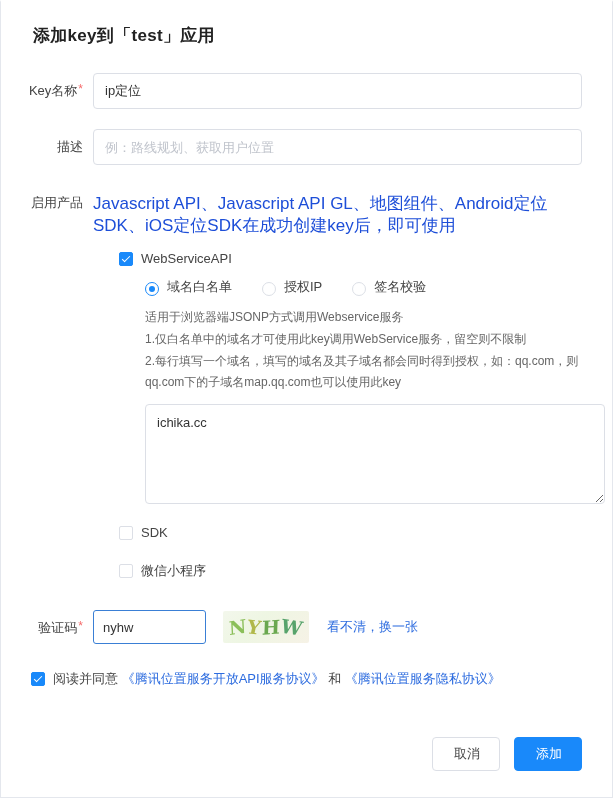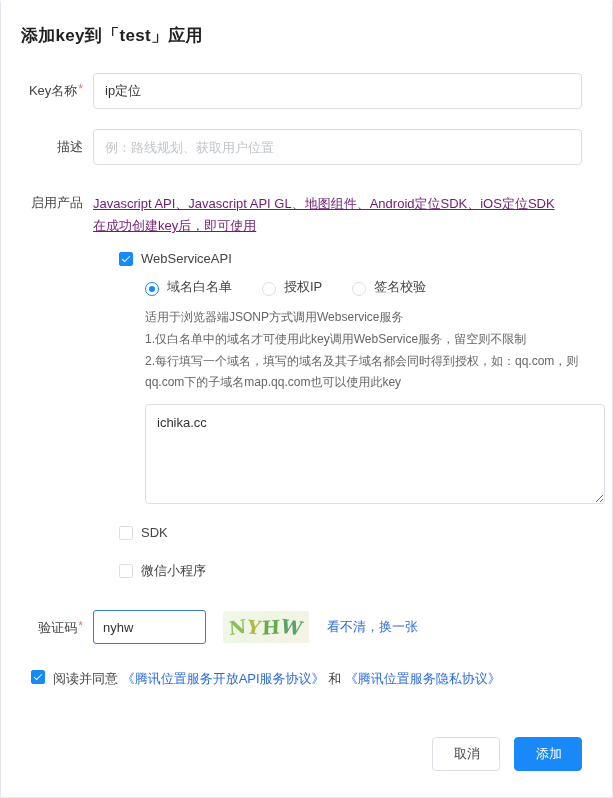--- a/index.html
+++ b/index.html
@@ -21,21 +21,21 @@
     height: 798px;
     box-sizing: border-box;
     background: #fff;
     border: 1px solid #e4e7ed;
     border-top: 2px solid #ffffff;
   }
   .dialog-title {
     font-size: 17px;
     font-weight: bold;
     color: #222;
-    padding: 22px 0 0 20px;
+    padding: 22px 0 0 32px;
     letter-spacing: 0.3px;
   }
   .form {
     padding: 26px 30px 0 0;
   }
   .row {
     display: flex;
     align-items: flex-start;
     margin-bottom: 20px;
   }
@@ -68,26 +68,25 @@
     font-size: 13px;
     color: #333;
     font-family: "Liberation Sans", sans-serif;
     outline: none;
     background: #fff;
   }
   .text-input::placeholder {
     color: #c0c4cc;
   }
   .products-text {
-    font-size: 13px;
+    font-size: 17px;
     line-height: 22px;
-    color: #701a75;
+    color: #1d4ed8;
     padding-top: 8px;
     max-width: 470px;
-    text-decoration: underline;
   }
   .check-line {
     display: flex;
     align-items: center;
     margin-top: 14px;
     margin-left: 26px;
   }
   .cb {
     width: 14px;
     height: 14px;
@@ -223,21 +222,21 @@
   .captcha-text span:nth-child(3) { color: #6aa84f; display:inline-block; transform: rotate(-4deg); }
   .captcha-text span:nth-child(4) { color: #57a36b; display:inline-block; transform: rotate(8deg); }
   .refresh-link {
     margin-left: 18px;
     font-size: 13px;
     color: #2d6cdf;
     cursor: pointer;
   }
   .agree-row {
     display: flex;
-    align-items: flex-start;
+    align-items: center;
     margin: 26px 0 0 30px;
   }
   .agree-text {
     font-size: 13px;
     color: #444;
   }
   .agree-text a {
     color: #2d6cdf;
     text-decoration: none;
   }

